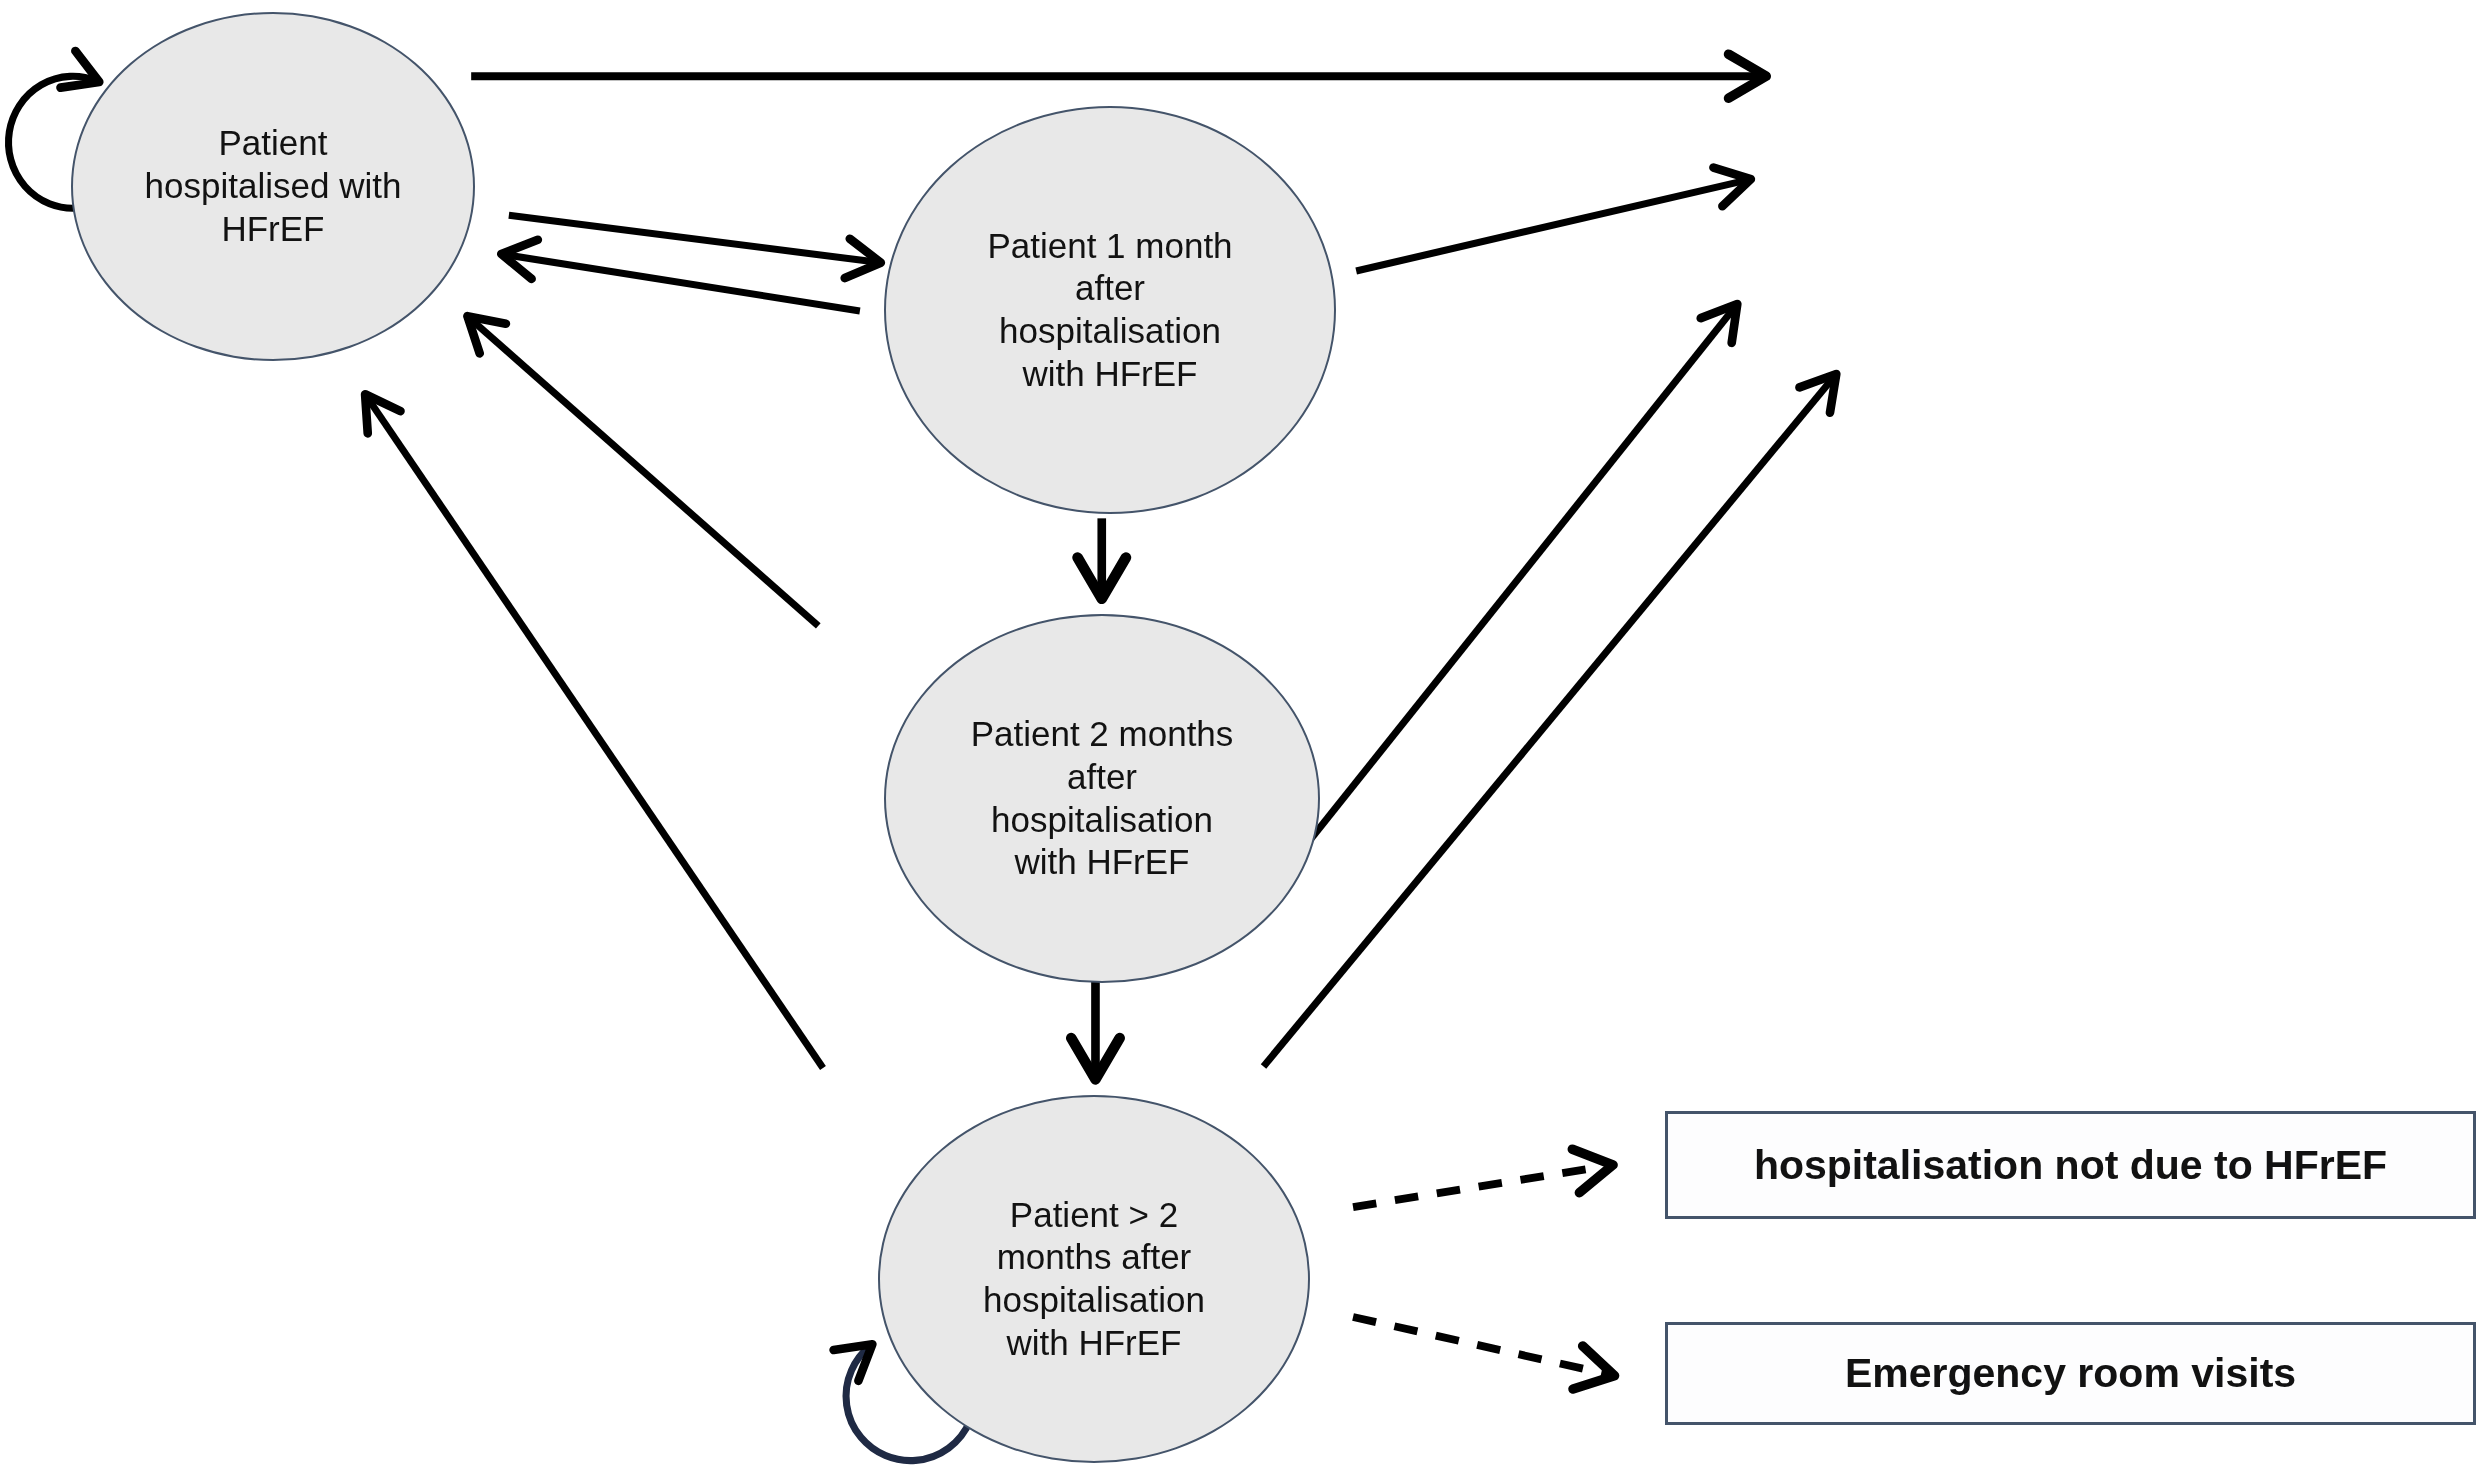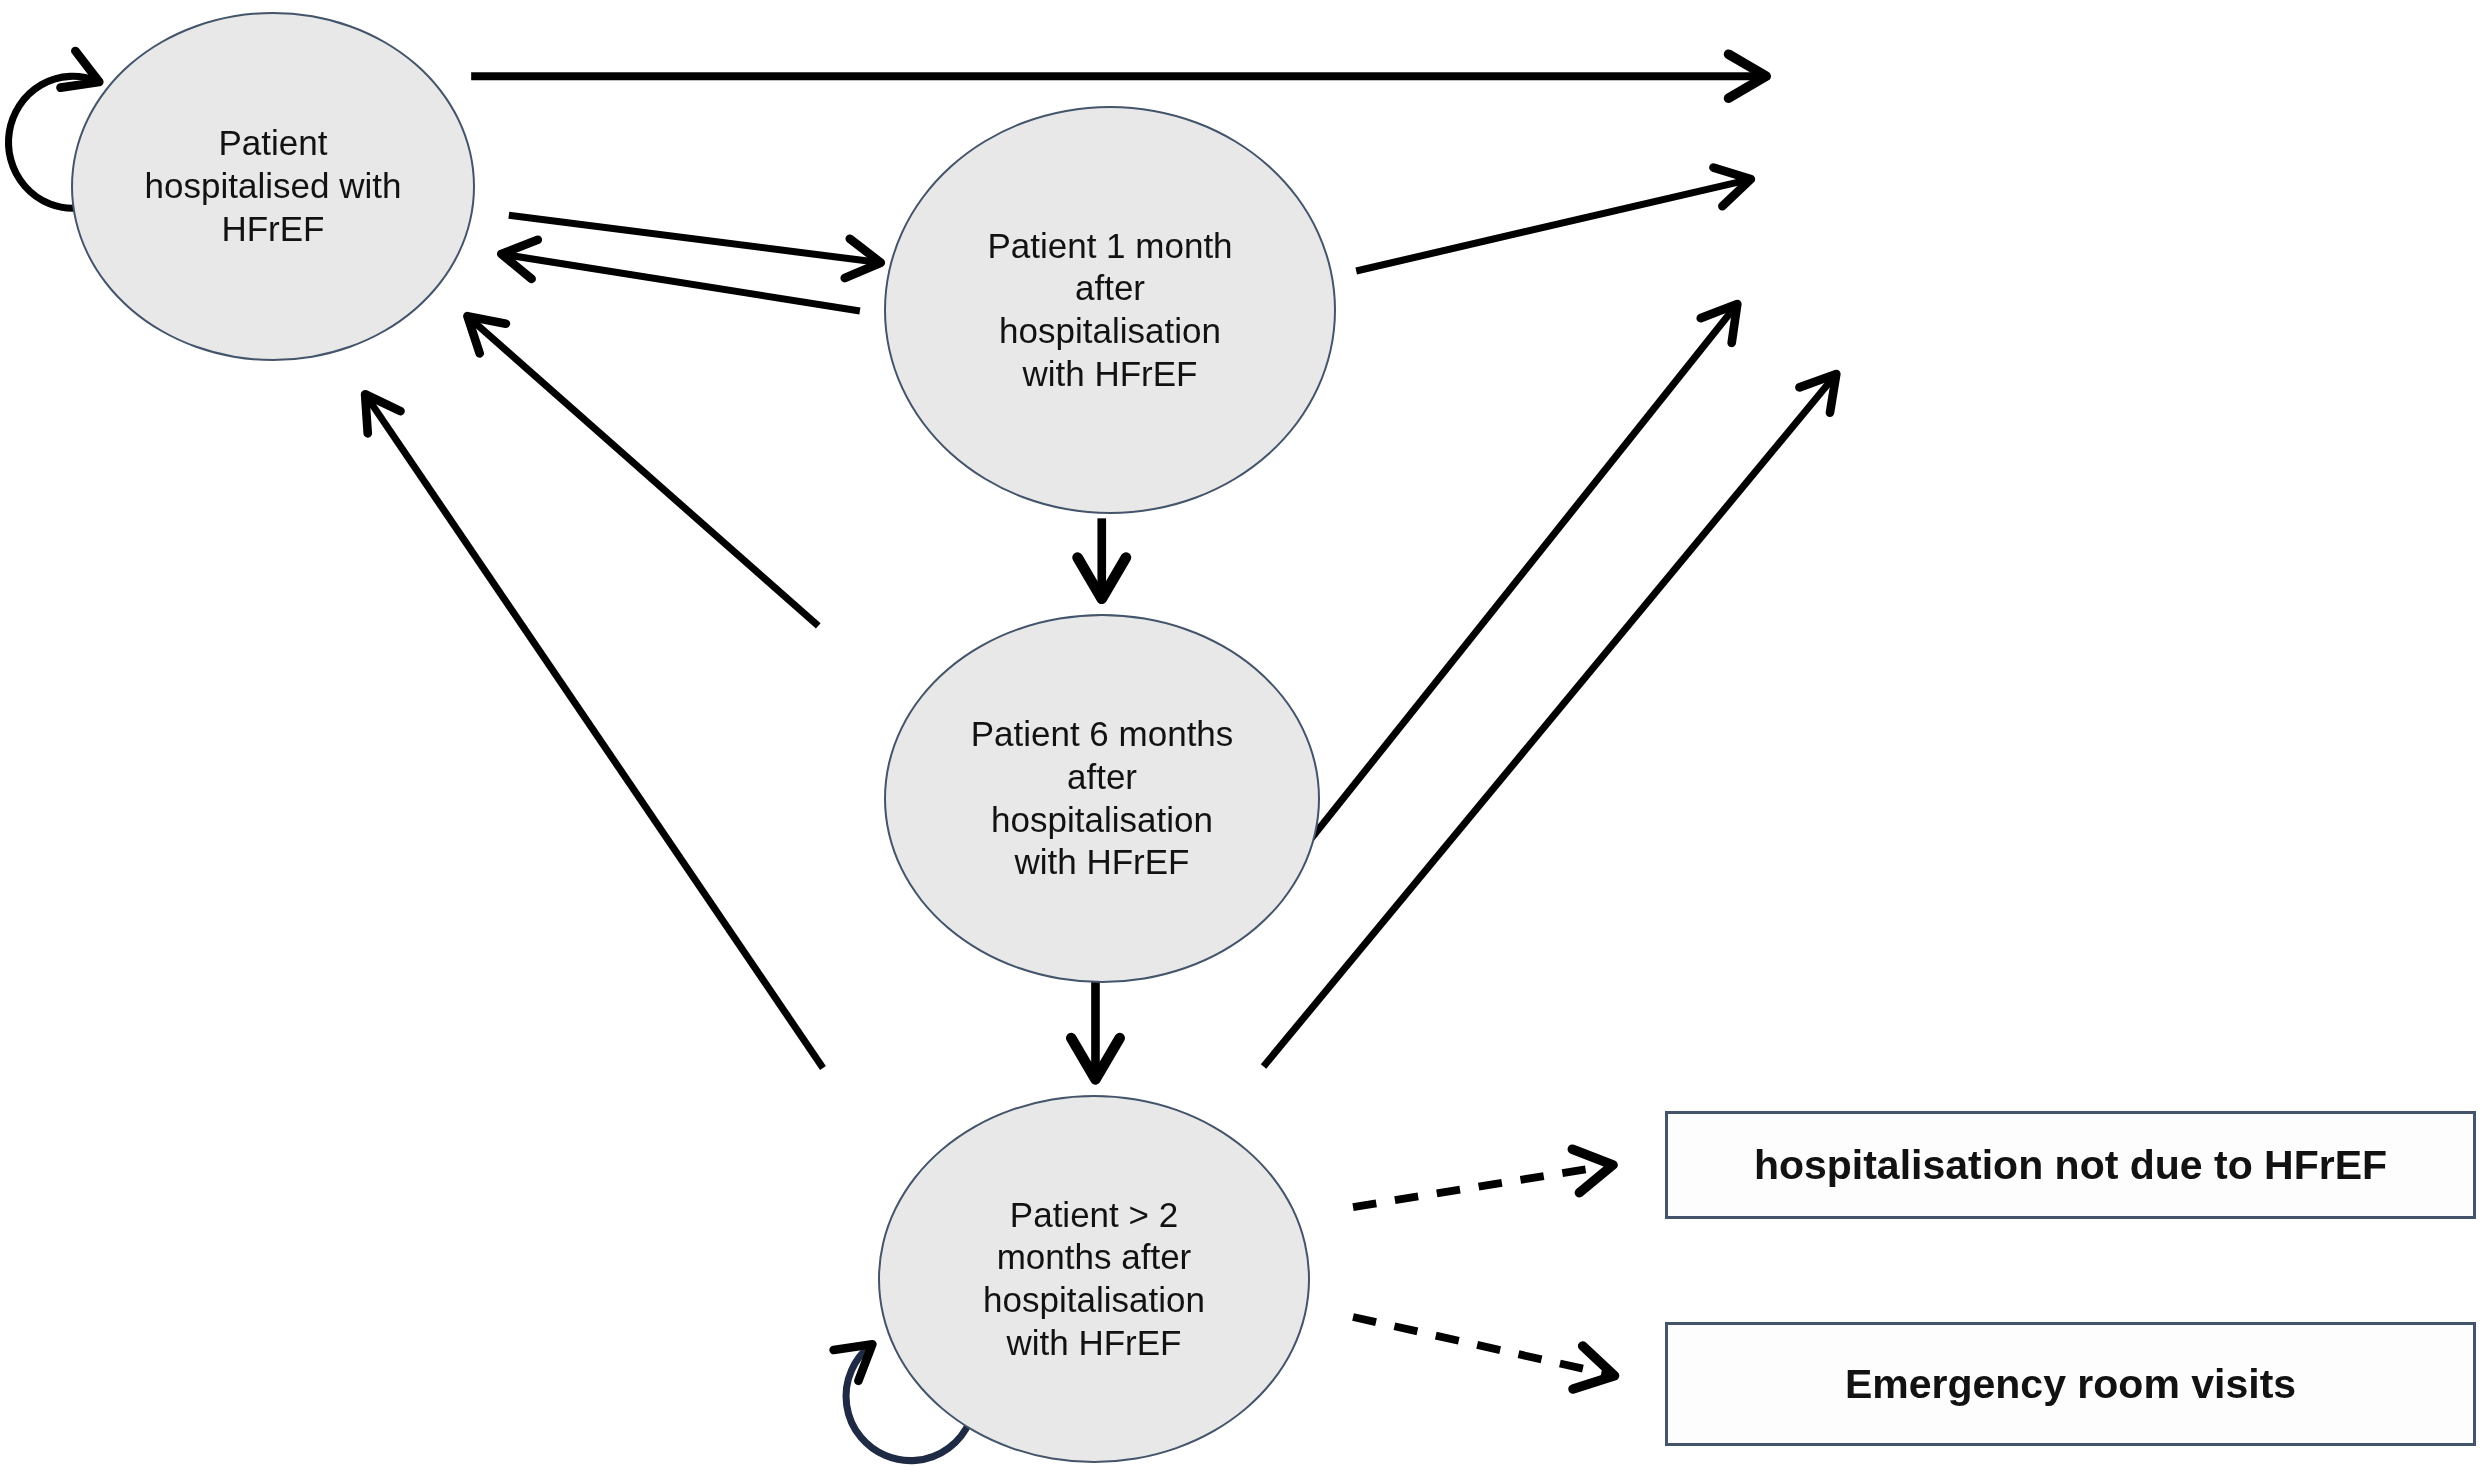--- a/index.html
+++ b/index.html
@@ -62,21 +62,21 @@
     border: 3.1px solid #44546a;
     display: flex;
     align-items: center;
     justify-content: center;
     text-align: center;
     font-size: 41px;
     color: #121212;
     font-weight: bold;
   }
   .box-nonhf { left: 1665px; top: 1111px; width: 811px; height: 108px; }
-  .box-er    { left: 1665px; top: 1322px; width: 811px; height: 124px; }
+  .box-er    { left: 1665px; top: 1322px; width: 811px; height: 103px; }
 </style>
 </head>
 <body>
 
 <div class="stage">
 
   <svg class="arrows" viewBox="0 0 3167 1882" xmlns="http://www.w3.org/2000/svg">
     <defs>
       <marker id="arrowhead" viewBox="0 0 12 12" refX="9.5" refY="6" markerWidth="7" markerHeight="7" orient="auto-start-reverse" markerUnits="strokeWidth">
         <path d="M2 1.2 L10.2 6 L2 10.8" fill="none" stroke="#000000" stroke-width="2.1" stroke-linecap="round" stroke-linejoin="round"></path>
@@ -114,21 +114,21 @@
 
   <div class="node ellipse node-hospitalised">
     <span class="lbl">Patient hospitalised with HFrEF</span>
   </div>
 
   <div class="node ellipse node-month1">
     <span class="lbl">Patient 1 month after hospitalisation with HFrEF</span>
   </div>
 
   <div class="node ellipse node-month2">
-    <span class="lbl">Patient 6 months after hospitalisation with HFrEF</span>
+    <span class="lbl">Patient 2 months after hospitalisation with HFrEF</span>
   </div>
 
   <div class="node ellipse node-monthgt2">
     <span class="lbl">Patient &gt; 2 months after hospitalisation with HFrEF</span>
   </div>
 
 
   <div class="event-box box-nonhf">
     <span>hospitalisation not due to HFrEF</span>
   </div>

